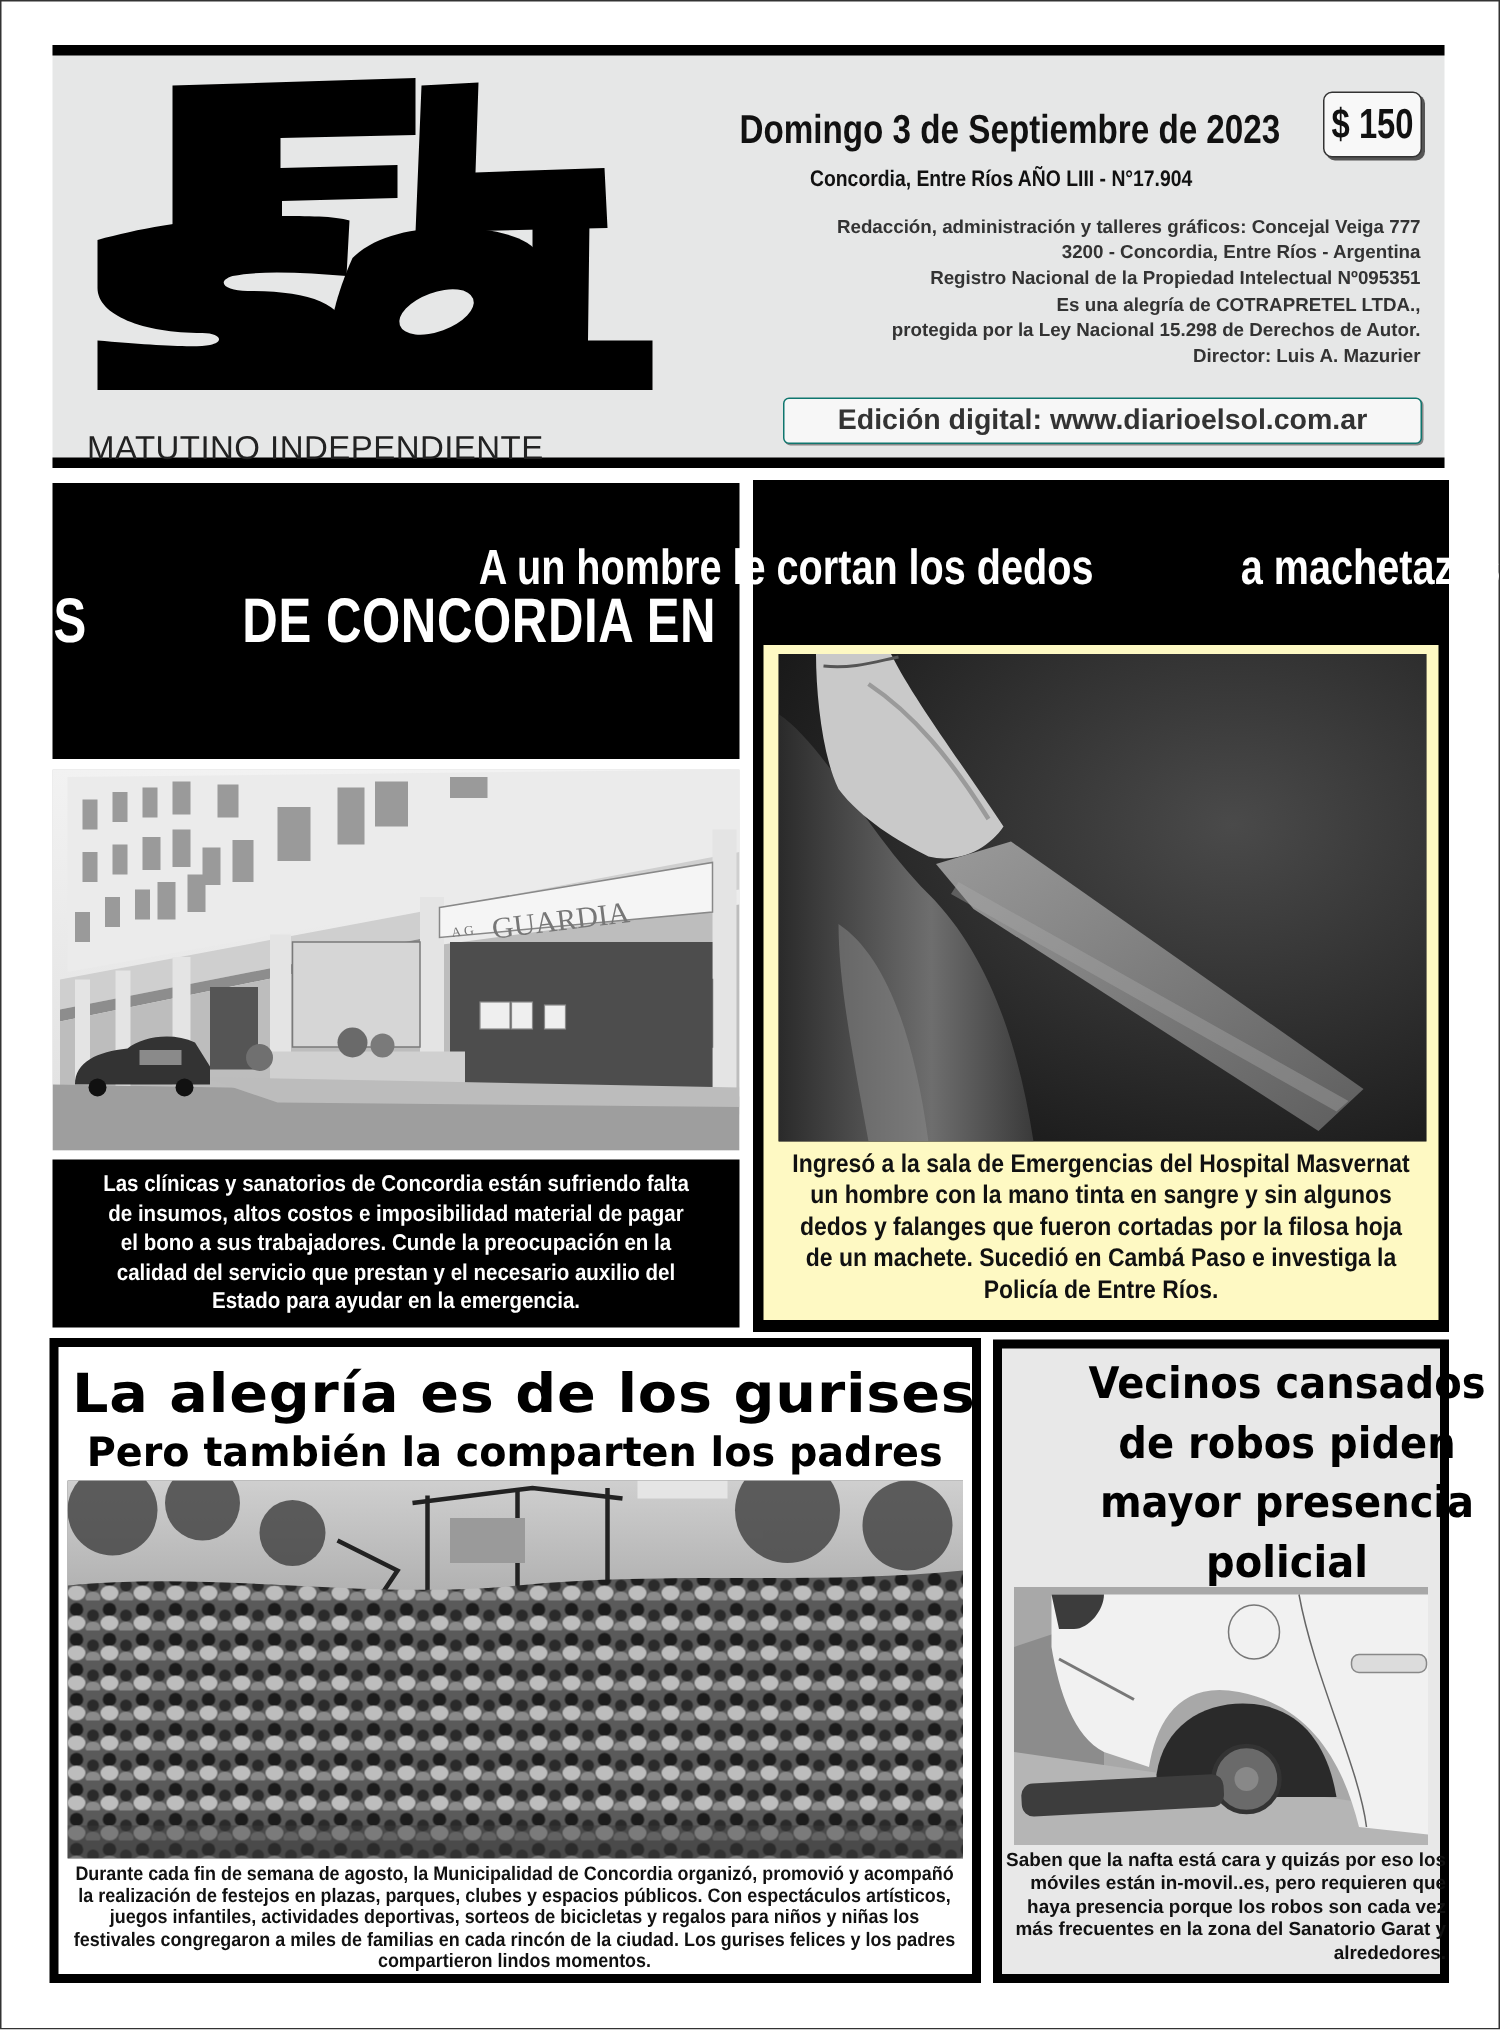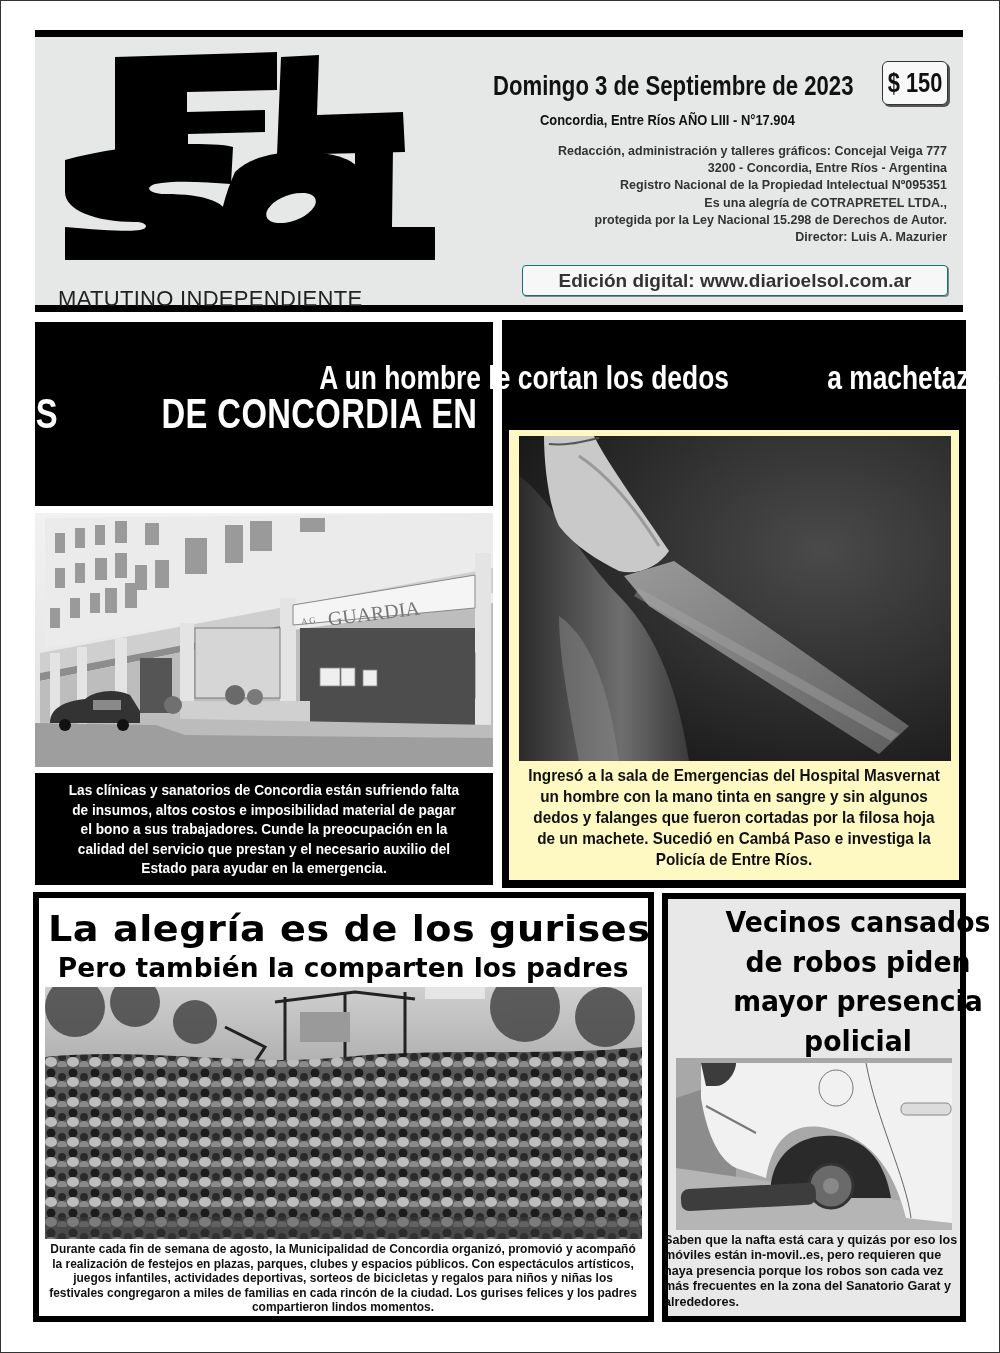--- a/index.html
+++ b/index.html
@@ -45,21 +45,21 @@
   .s3-photo { position: absolute; left: 6px; top: 89px; width: 597px; height: 252px; overflow: hidden; background: #777; }
   .s3-caption { position: absolute; left: 0; top: 344px; width: 609px; text-align: center; }
   .s3-caption p { font-size: 13px; line-height: 14.6px; font-weight: bold; color: #111; display: inline-block; width: 640px; margin-left: -16px; transform: scaleX(0.92); }
 
   
   .s4-frame { position: absolute; left: 662px; top: 893px; width: 304px; height: 429px; background: #000; }
   .s4-inner { position: absolute; left: 6px; top: 6px; width: 292px; height: 417px; background: #e8e8e8; }
   .s4-head { position: absolute; left: 16px; top: 4px; width: 348px; text-align: center; }
   .s4-head .line { display: block; font-size: 29px; line-height: 39.5px; font-weight: bold; color: #000; font-family: "DejaVu Sans", sans-serif; transform: scaleX(0.92); white-space: nowrap; }
   .s4-photo { position: absolute; left: 8px; top: 159px; width: 276px; height: 172px; overflow: hidden; background: #bbb; }
-  .s4-caption { position: absolute; left: 0; top: 334px; width: 292px; text-align: left; }
+  .s4-caption { position: absolute; left: 0; top: 334px; width: 292px; text-align: right; }
   .s4-caption p { font-size: 12.6px; line-height: 15.4px; font-weight: bold; color: #111; display: inline-block; width: 300px; margin-left: -4px; }
 </style>
 </head>
 <body>
 
 <div class="page-frame"></div>
 
 <header class="masthead">
   <svg class="logo" viewBox="0 0 380 210">
 

